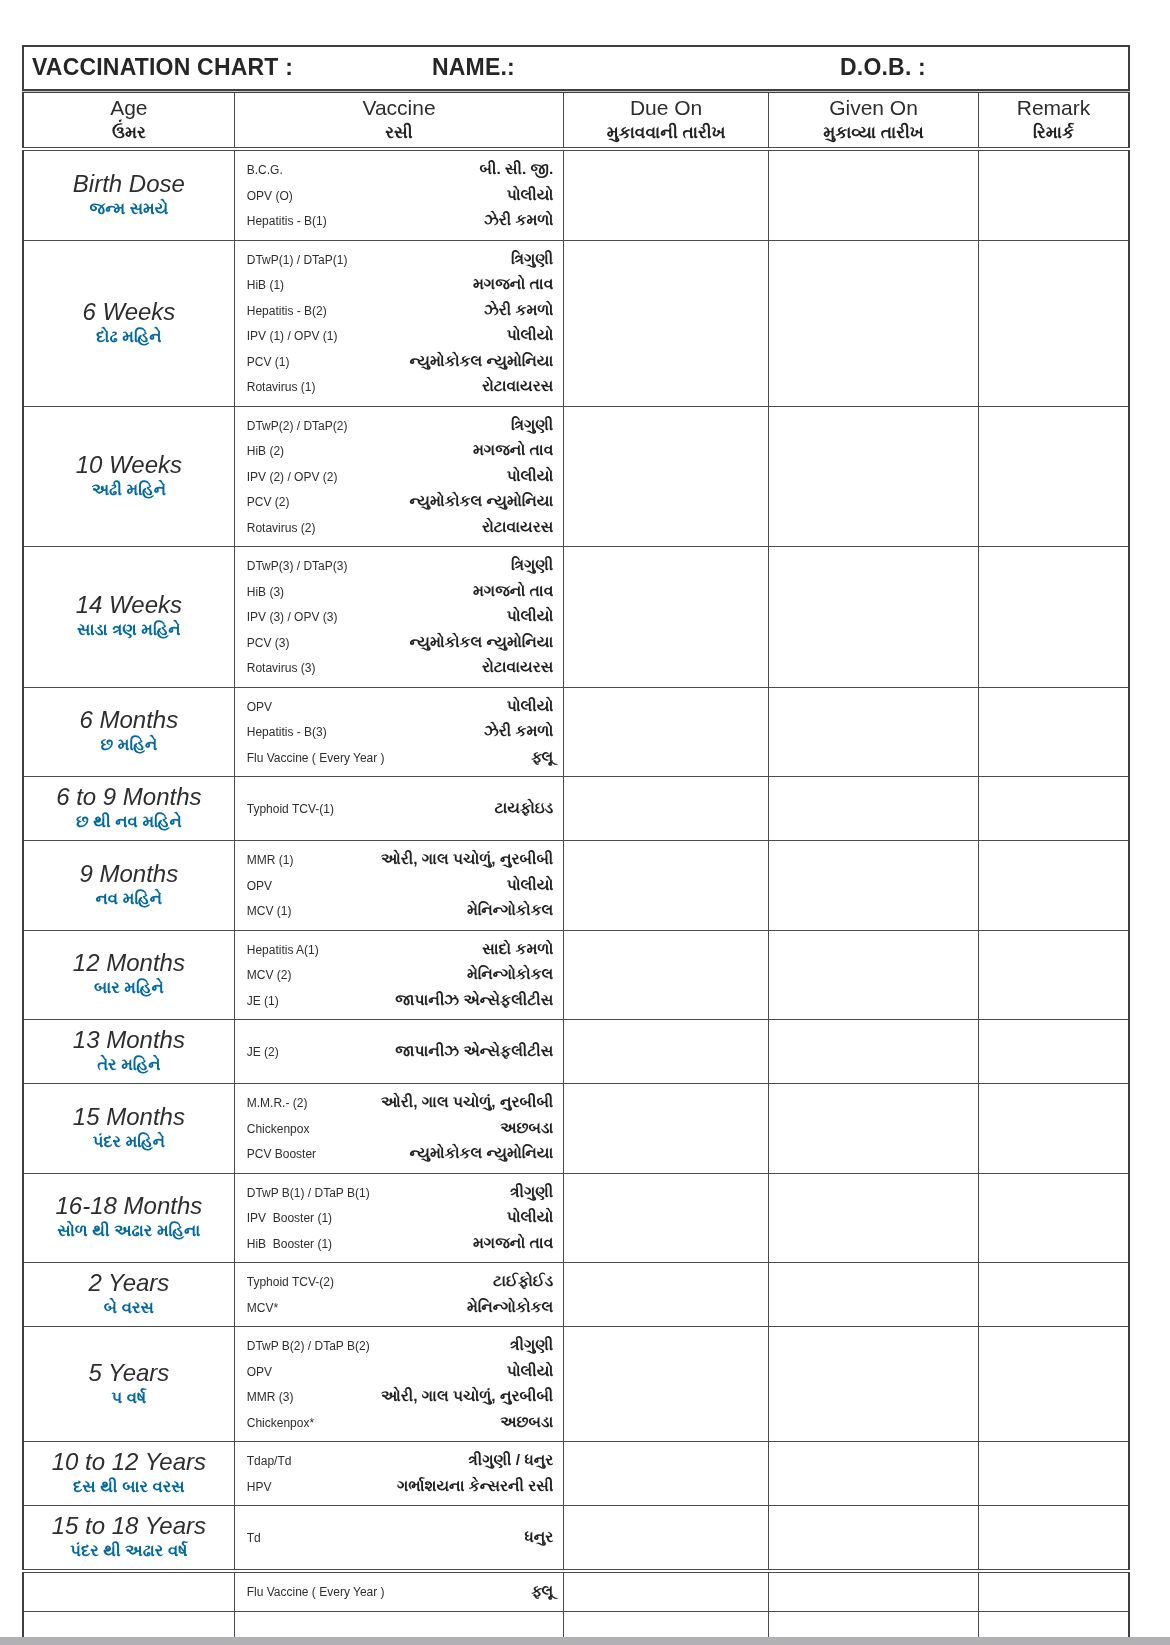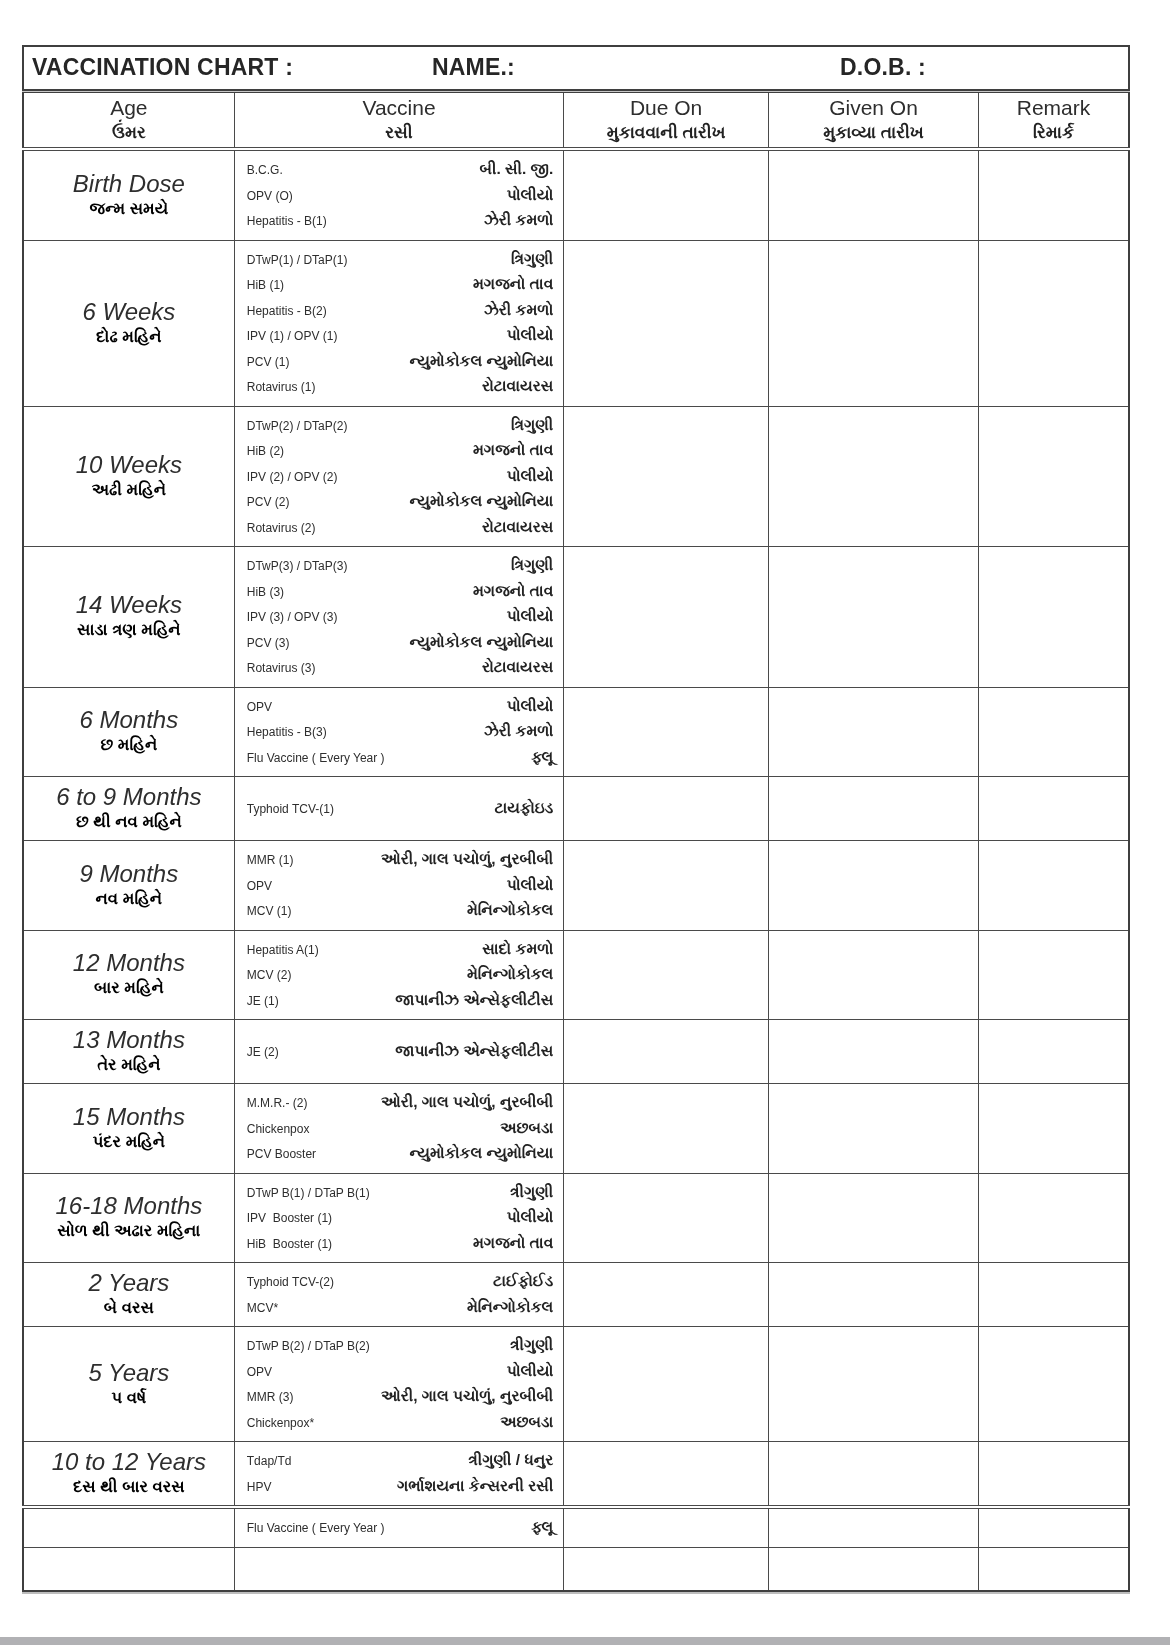--- a/index.html
+++ b/index.html
@@ -39,21 +39,21 @@
   col.c-remark { width: 13.6%; }
 
   th, td { border: 1.5px solid #4a4a4a; vertical-align: middle; padding: 0; }
 
   thead th { height: 54px; border-bottom: 4px double #4a4a4a; font-weight: 400; }
   .h-en { display: block; font-size: 21px; color: #2e2e2e; line-height: 26px; }
   .h-gu { display: block; font-size: 17px; font-weight: 600; color: #222; line-height: 24px; }
 
   td.age { text-align: center; padding: 7px 4px; }
   .age-en { font-size: 24px; color: #2e2e2e; line-height: 25px; font-style: italic; }
-  .age-gu { font-size: 16.5px; font-weight: 600; color: #000000; line-height: 24px; }
+  .age-gu { font-size: 16.5px; font-weight: 600; color: #0369a1; line-height: 24px; }
 
   td.vaccine { padding: 6px 10px 6px 12px; vertical-align: middle; }
   .vline { display: flex; justify-content: space-between; align-items: baseline; line-height: 23.5px; }
   .vname { font-size: 12px; color: #2e2e2e; white-space: pre; }
   .vgu   { font-size: 15.5px; font-weight: 600; color: #222; text-align: right; }
 
   tr.sep-top td { border-top: 4px double #4a4a4a; }
   tr.empty-row td { height: 28px; }
   td.fill { background: #ffffff; }
 
@@ -430,20 +430,35 @@
             </div>
             <div class="vline">
               <span class="vname">HPV</span>
               <span class="vgu">ગર્ભાશયના કેન્સરની રસી</span>
             </div>
           </td>
     <td class="fill"></td>
     <td class="fill"></td>
     <td class="fill"></td>
   </tr>
+        <tr>
+    <td class="age">
+      <div class="age-en">15 to 18 Years</div>
+      <div class="age-gu">પંદર થી અઢાર વર્ષ</div>
+    </td>
+    <td class="vaccine">
+            <div class="vline">
+              <span class="vname">Td</span>
+              <span class="vgu">ધનુર</span>
+            </div>
+          </td>
+    <td class="fill"></td>
+    <td class="fill"></td>
+    <td class="fill"></td>
+  </tr>
         <tr class="sep-top">
     <td class="age">
       <div class="age-en"></div>
       <div class="age-gu"></div>
     </td>
     <td class="vaccine">
             <div class="vline">
               <span class="vname">Flu Vaccine ( Every Year )</span>
               <span class="vgu">ફ્લૂ</span>
             </div>

